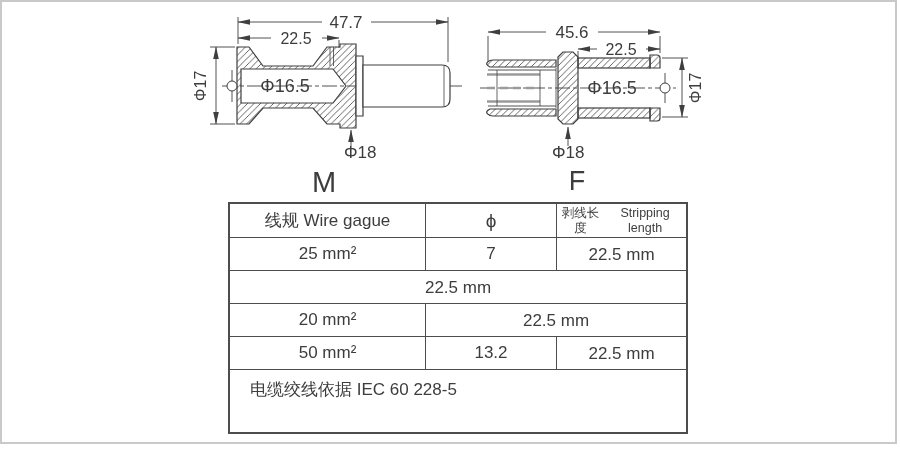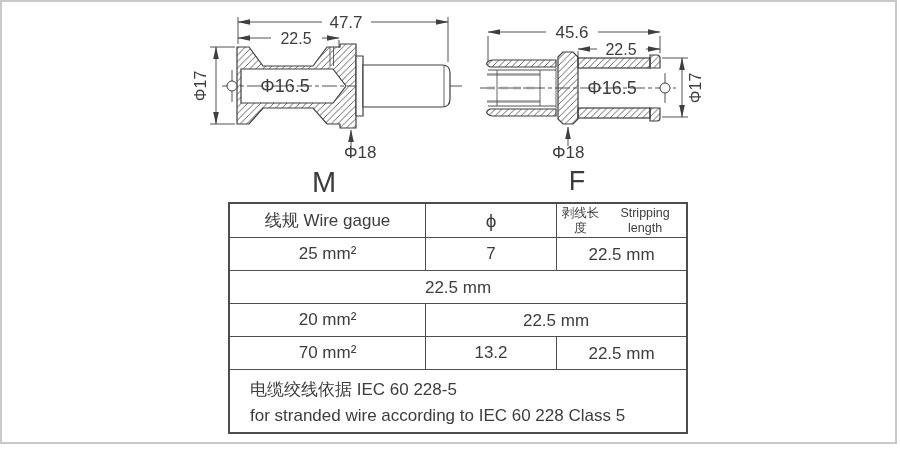--- a/index.html
+++ b/index.html
@@ -146,22 +146,21 @@
     <div class="cell c3">22.5 mm</div>
   </div>
   <div class="trow">
     <div class="cell c3">22.5 mm</div>
   </div>
   <div class="trow">
     <div class="cell c1">20 mm²</div>
     <div class="cell c3">22.5 mm</div>
   </div>
   <div class="trow">
-    <div class="cell c1">70 mm²</div>
+    <div class="cell c1">50 mm²</div>
     <div class="cell c2">13.2</div>
     <div class="cell c3">22.5 mm</div>
   </div>
 
   <div class="note">
     <div>电缆绞线依据 IEC 60 228-5</div>
-    <div>for stranded wire according to IEC 60 228 Class 5</div>
   </div>
 </div>
 
 </body></html>

